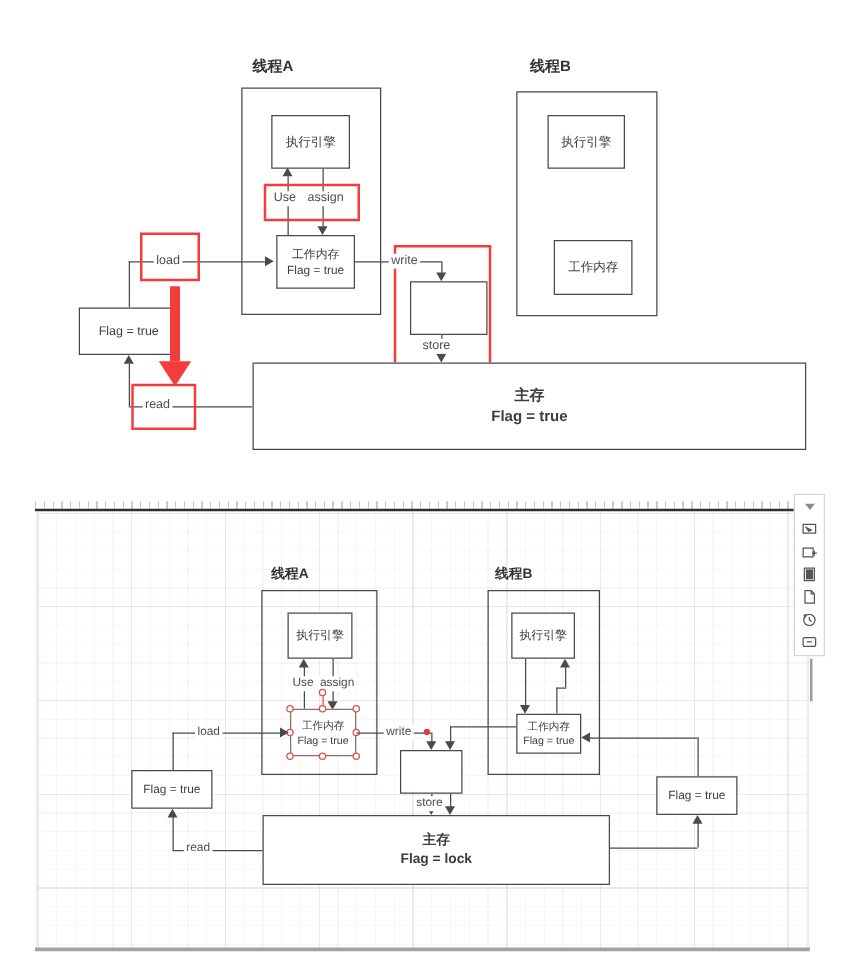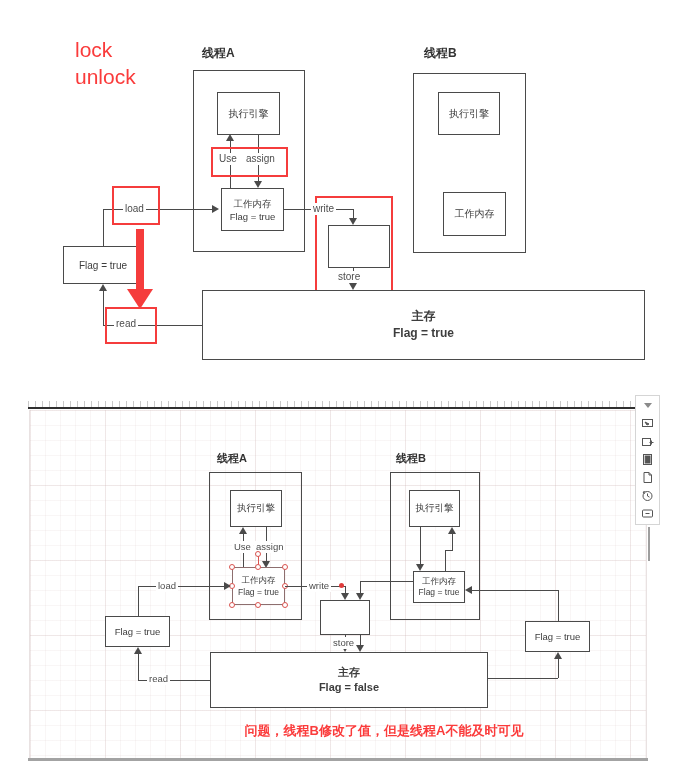--- a/index.html
+++ b/index.html
@@ -33,24 +33,20 @@
   .caret{width:0;height:0;border-style:solid;border-width:5px 4px 0 4px;
          border-color:#8a8a8a transparent transparent transparent;}
   .redtext{position:absolute;color:#fb3b3b;font-weight:bold;}
   svg{display:block;}
 </style>
 </head>
 <body>
 
 <div id="page">
 
-  <div style="position:absolute;left:75px;top:36px;color:#fa3b3b;font-size:21px;line-height:27px;">
-    <div>lock</div>
-    <div>unlock</div>
-  </div>
 
   <div class="tt" style="left:202px;top:45px;">线程A</div>
   <div class="tt" style="left:424px;top:45px;">线程B</div>
 
   <div class="bx" style="left:193px;top:70px;width:112px;height:182px;"></div>
   <div class="bx" style="left:217px;top:92px;width:63px;height:43px;font-size:10px;">
     <span>执行引擎</span>
   </div>
   <div class="bx" style="left:221px;top:188px;width:63px;height:43px;font-size:9.5px;line-height:13px;">
     <span>工作内存</span>
@@ -177,39 +173,38 @@
 
   <div class="hl" style="left:472px;top:590px;width:86px;"></div>
   <div class="ah ah-left" style="left:465px;top:586px;"></div>
   <div class="vl" style="left:558px;top:590px;height:31px;"></div>
   <div class="bx" style="left:525px;top:621px;width:65px;height:31px;font-size:9.5px;">
     <span>Flag = true</span>
   </div>
 
   <div class="bx" style="left:210px;top:652px;width:278px;height:56px;font-size:11px;font-weight:bold;line-height:15px;">
     <span>主存</span>
-    <span>Flag = false</span>
+    <span>Flag = lock</span>
   </div>
   <div class="hl" style="left:488px;top:678px;width:70px;"></div>
   <div class="vl" style="left:558px;top:658px;height:20px;"></div>
   <div class="ah ah-up" style="left:554px;top:652px;"></div>
 
   <div class="bx" style="left:105px;top:616px;width:65px;height:31px;font-size:9.5px;">
     <span>Flag = true</span>
   </div>
   <div class="vl" style="left:138px;top:586px;height:30px;"></div>
   <div class="hl" style="left:138px;top:586px;width:86px;"></div>
   <div class="ah ah-right" style="left:224px;top:582px;"></div>
   <div class="ll" style="left:156px;top:580px;font-size:9.5px;">load</div>
   <div class="hl" style="left:138px;top:680px;width:72px;"></div>
   <div class="vl" style="left:138px;top:653px;height:27px;"></div>
   <div class="ah ah-up" style="left:134px;top:647px;"></div>
   <div class="ll" style="left:147px;top:673px;font-size:9.5px;">read</div>
 
-  <div class="redtext" style="left:228px;top:722px;width:312px;text-align:center;font-size:13px;">问题，线程B修改了值，但是线程A不能及时可见</div>
 
   <div class="toolbar">
     <div class="tb-ic">
         <span class="caret"></span>
       </div>
     <div class="tb-ic">
       <svg width="13" height="13" viewBox="0 0 13 13" fill="none" stroke="#555" stroke-width="1">
         <rect x="1.5" y="2.5" width="10" height="7"></rect>
           <path d="M4 5 L8 7 L6 8 Z" fill="#555"></path>
       </svg>

